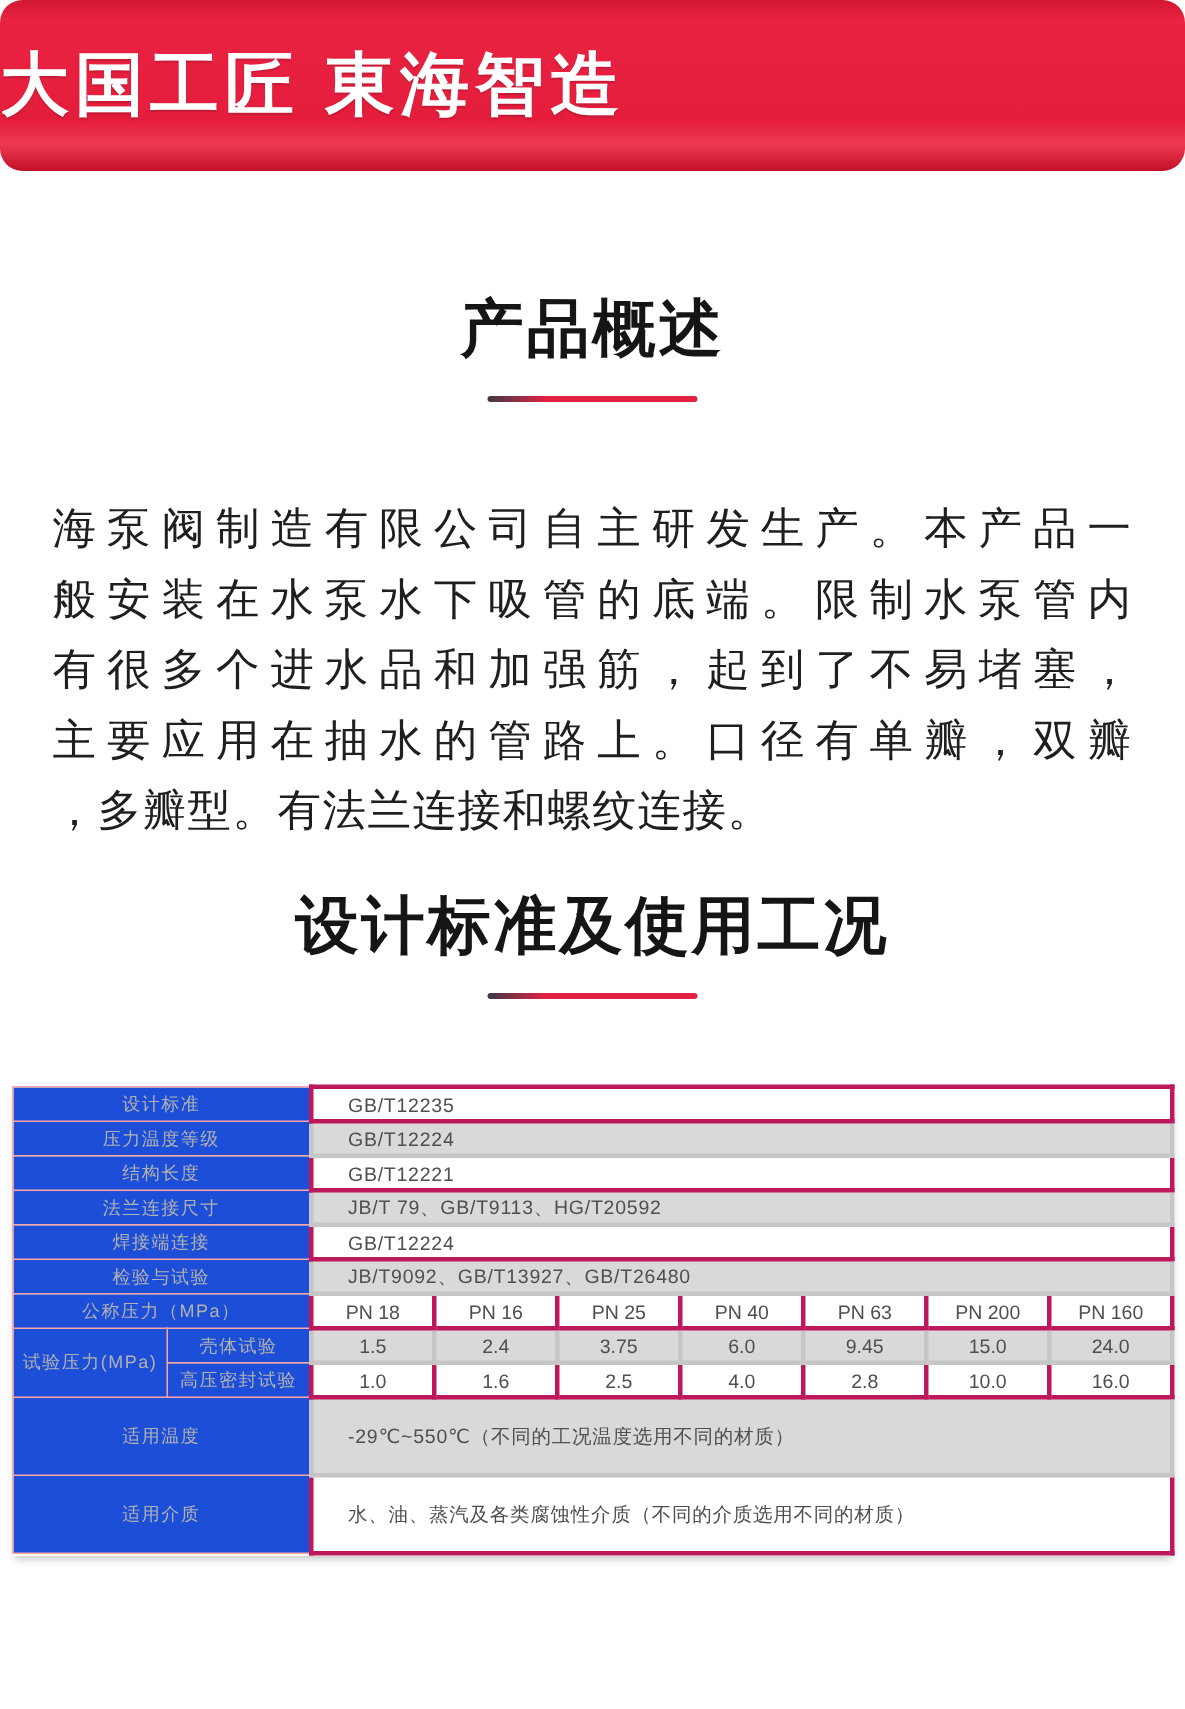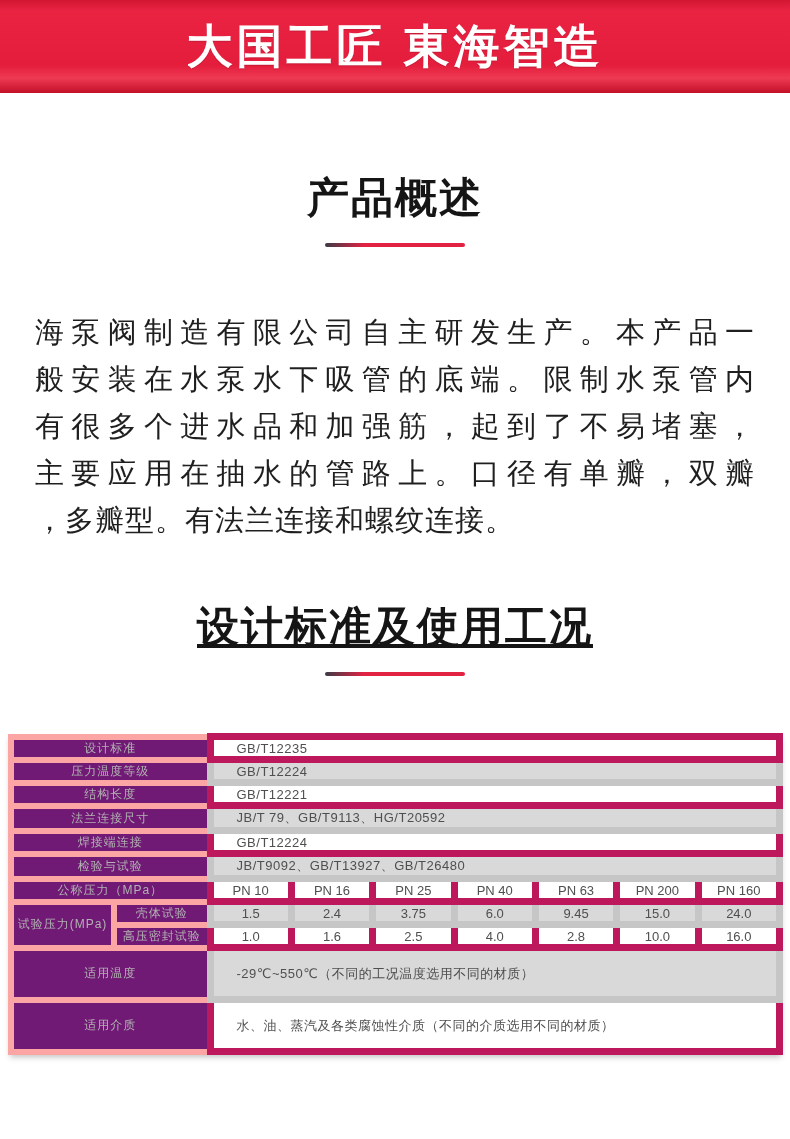--- a/index.html
+++ b/index.html
@@ -6,46 +6,47 @@
   body {
     width: 790px;
     background: #ffffff;
     font-family: "Liberation Sans", "DejaVu Sans", sans-serif;
     color: #1c1c1c;
   }
   .page { width: 790px; min-height: 1139px; overflow: hidden; }
 
   
   .banner {
-    height: 93px;
+    height: 114px;
     background: linear-gradient(180deg, #d21733 0%, #ea2343 12%, #e41d3c 70%, #ee3a52 84%, #c31029 100%);
     display: flex;
     align-items: center;
-    justify-content: center;
+    justify-content: flex-start;
+    border-radius: 15px;
   }
   .banner h1 {
     margin: 0;
     color: #ffffff;
     font-size: 46px;
     font-weight: bold;
     letter-spacing: 4px;
     text-shadow: 0 1px 1px rgba(0,0,0,0.15);
   }
 
   
   .sec-title {
     margin: 0;
     text-align: center;
     font-size: 42px;
     font-weight: bold;
     color: #151515;
     letter-spacing: 2px;
   }
   .overview .sec-title { margin-top: 77px; }
-  .specs .sec-title { margin-top: 55px; text-decoration: underline; }
+  .specs .sec-title { margin-top: 24px; }
   .underline {
     width: 140px;
     height: 4px;
     margin: 17px auto 0 auto;
     border-radius: 2px;
     background: linear-gradient(90deg, #3b3b46 0%, #e22243 28%, #e22243 100%);
   }
 
   
   .para {
@@ -68,31 +69,31 @@
     width: 775px;
     table-layout: fixed;
     border-collapse: collapse;
     box-shadow: 0 4px 6px -2px rgba(0,0,0,0.25);
   }
   .spec-table col.c1 { width: 103px; }
   .spec-table col.c2 { width: 96px; }
   .spec-table tr { height: 23px; }
   .spec-table tr.tall { height: 52px; }
   .spec-table th {
-    background: #701a75;
+    background: #1d4ed8;
     color: #b2b2b2;
     font-weight: normal;
     font-size: 12px;
     letter-spacing: 1px;
-    border: 6px solid #fca5a5;
+    border: 1px solid #fca5a5;
     text-align: center;
     padding: 0;
   }
   .spec-table td {
-    border: 7px solid #be185d;
+    border: 3px solid #be185d;
     font-size: 13px;
     color: #4f4f4f;
     background: #ffffff;
     padding: 0;
   }
   .spec-table tr.gray td { background: #d9d9d9; border-color: #c6c6c6; }
   .spec-table td.val { text-align: left; padding-left: 23px; letter-spacing: 0.5px; }
   .spec-table td.c { text-align: center; }
 </style>
 </head>
@@ -153,21 +154,21 @@
           <th colspan="2">焊接端连接</th>
           <td colspan="7" class="val">GB/T12224</td>
         </tr>
         <tr class="gray">
           <th colspan="2">检验与试验</th>
           <td colspan="7" class="val">JB/T9092、GB/T13927、GB/T26480</td>
         </tr>
 
         <tr>
           <th colspan="2">公称压力（MPa）</th>
-          <td class="c">PN 10</td>
+          <td class="c">PN 18</td>
           <td class="c">PN 16</td>
           <td class="c">PN 25</td>
           <td class="c">PN 40</td>
           <td class="c">PN 63</td>
           <td class="c">PN 200</td>
           <td class="c">PN 160</td>
         </tr>
 
         <tr class="gray">
           <th rowspan="2">试验压力(MPa)</th>

